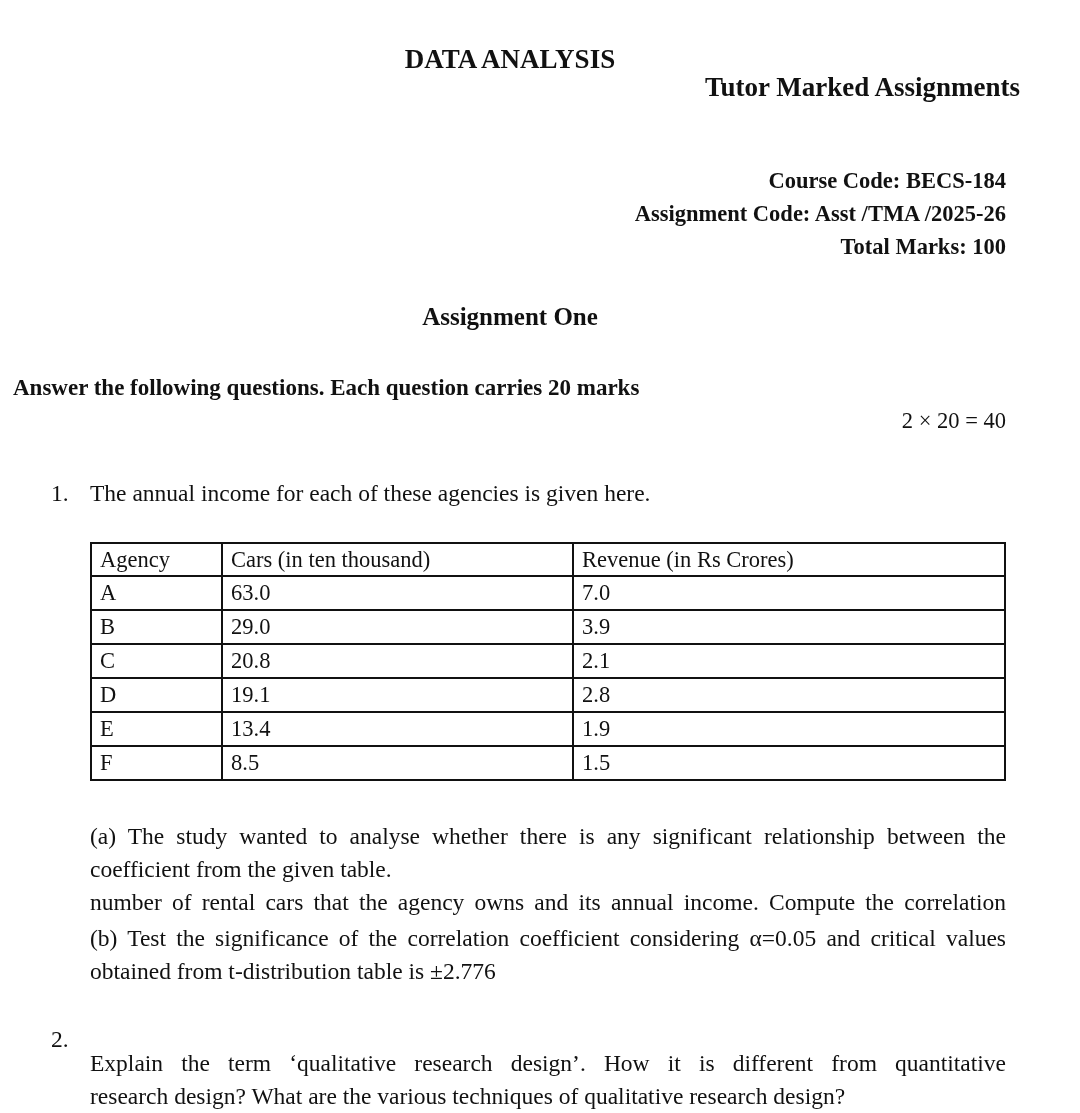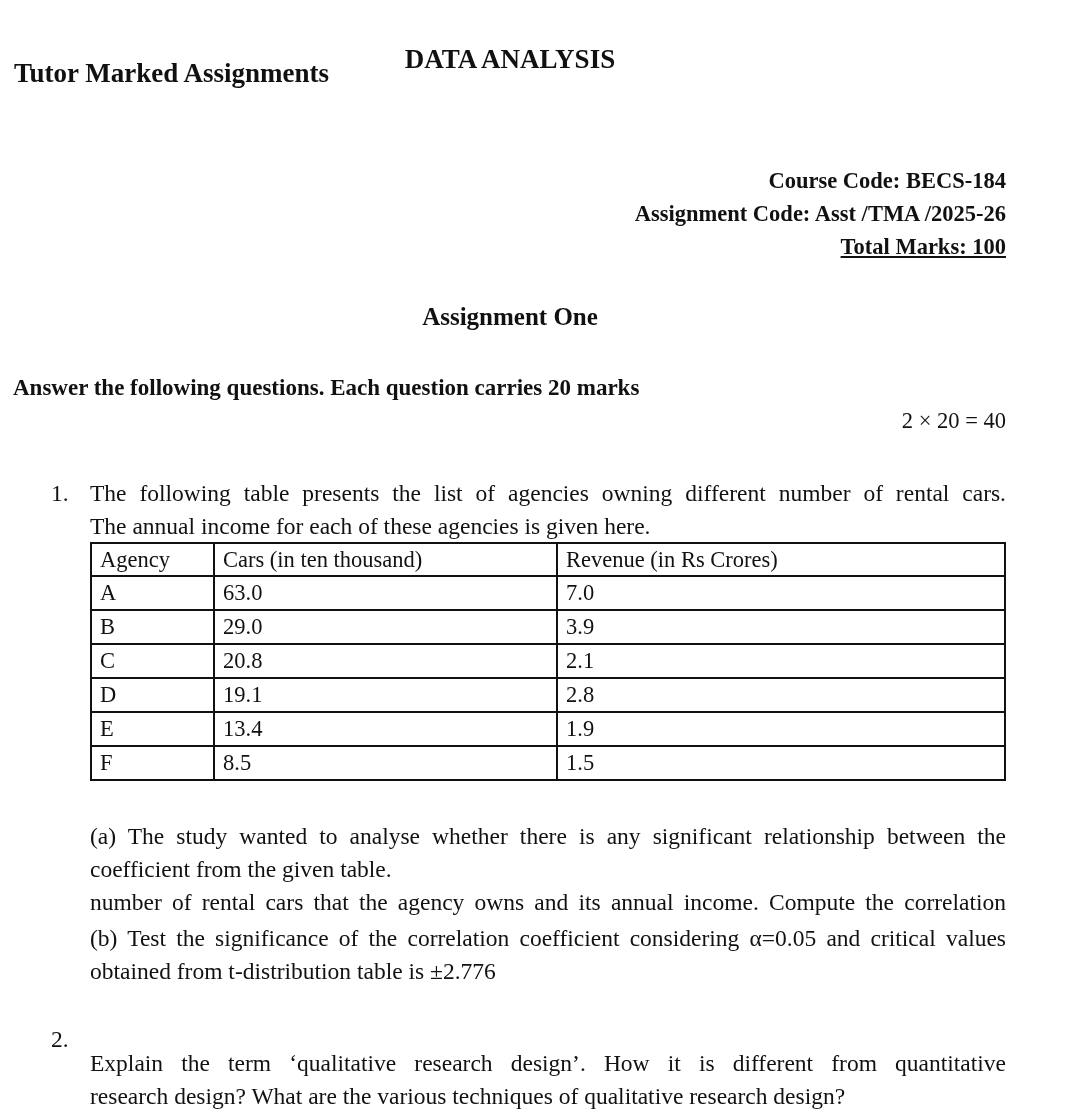--- a/index.html
+++ b/index.html
@@ -2,37 +2,37 @@
 <html><head>
   <meta charset="utf-8">
   <style>
     html, body { margin: 0; padding: 0; background: #ffffff; }
     body {
       width: 1080px; height: 1113px; position: relative; overflow: hidden;
       font-family: "Liberation Serif", "DejaVu Serif", serif; color: #111;
     }
     .abs { position: absolute; white-space: nowrap; }
     .title1 { top: 20px; left: 0; width: 1020px; text-align: center; font-size: 27px; font-weight: bold; margin-top: 24px; }
-    .title2 { top: 58px; left: 0; width: 1020px; text-align: left; font-size: 27px; font-weight: bold; padding-left: 14px; }
+    .title2 { top: 72px; left: 0; width: 1020px; text-align: right; font-size: 27px; font-weight: bold; }
     .meta { right: 74px; text-align: left; font-size: 22.5px; font-weight: bold; }
     .m1 { top: 168px; }
     .m2 { top: 201px; }
-    .m3 { top: 234px; text-decoration: underline; }
+    .m3 { top: 234px; }
     .assign { top: 303px; left: 0; width: 1020px; text-align: center; font-size: 25px; font-weight: bold; }
     .instr { top: 375px; left: 13px; font-size: 23px; font-weight: bold; }
     .marks { top: 408px; right: 74px; font-size: 22.5px; }
     .para { font-size: 23.5px; line-height: 33px; }
     .q1num { top: 477px; left: 51px; }
     .q1text { top: 477px; left: 90px; width: 916px; white-space: normal; text-align: justify; text-align-last: left; }
     table.data {
       position: absolute; top: 542px; left: 90px; width: 916px;
       border-collapse: collapse; font-size: 22.5px;
     }
     table.data td {
-      border: 2px solid #111; padding: 0 0 0 8px; height: 32px; line-height: 30px;
+      border: 2px solid #111; padding: 0 8px 0 8px; height: 32px; line-height: 30px;
       vertical-align: middle;
       margin-top: 48px;
     }
     table.data tr.head td { height: 31px; }
     table.data td.c0 { width: 113px; }
     table.data td.c1 { width: 333px; }
     .sub { left: 90px; width: 916px; white-space: normal; text-align: justify; text-align-last: left; }
     .suba { top: 820px; }
     .subb { top: 922px; }
     .q2num { top: 1023px; left: 51px; }
@@ -51,21 +51,20 @@
   <div class="abs meta m1">Course Code: BECS-184</div>
   <div class="abs meta m2">Assignment Code: Asst /TMA /2025-26</div>
   <div class="abs meta m3">Total Marks: 100</div>
 
   <div class="abs assign">Assignment One</div>
   <div class="abs instr">Answer the following questions. Each question carries 20 marks</div>
   <div class="abs marks">2 × 20 = 40</div>
 
   <div class="abs para q1num">1.</div>
   <div class="abs para q1text">
-    <span class="line">The following table presents the list of agencies owning different number of rental cars.</span>
     <span class="line last">The annual income for each of these agencies is given here.</span>
   </div>
 
   <table class="data">
     <tbody>
         <tr class="head">
       <td class="c0">Agency</td>
       <td class="c1">Cars (in ten thousand)</td>
       <td class="c2">Revenue (in Rs Crores)</td>
     </tr>

